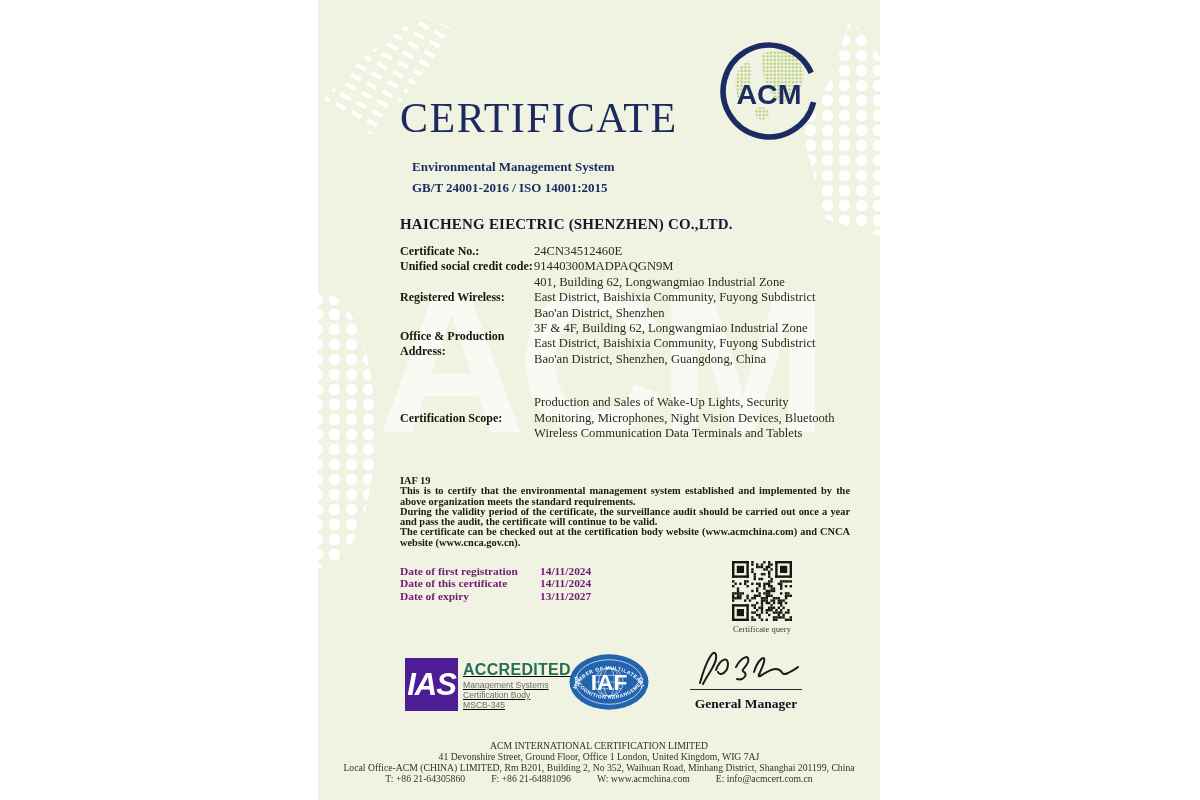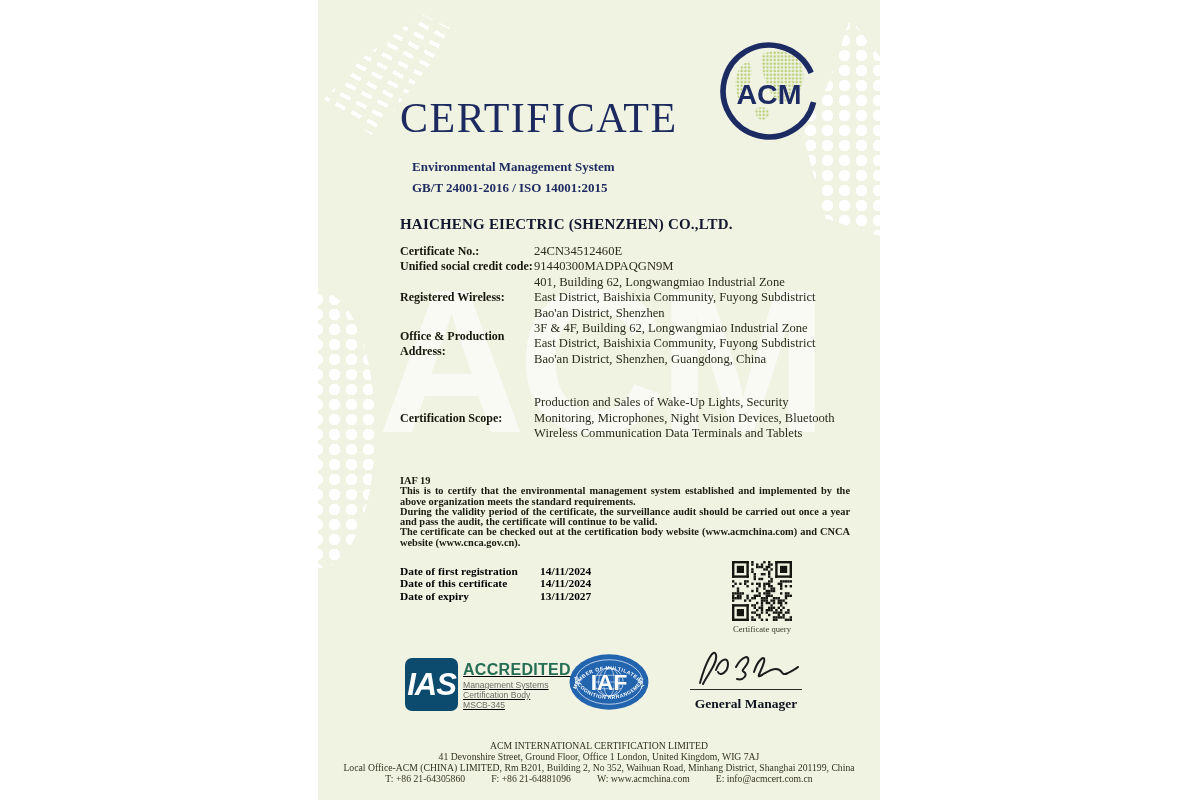--- a/index.html
+++ b/index.html
@@ -63,34 +63,34 @@
   .dvalue div { line-height:15.4px; }
   
   .statement {
     position:absolute; left:82px; top:476px; width:450px;
     font-weight:bold; font-size:10.4px; line-height:10.3px; color:#1b1b10;
     text-align:justify;
   }
   .statement p { margin:0; }
   .statement .heading { text-align:left; }
   
-  .dates { position:absolute; left:82px; top:565px; font-weight:bold; color:#000000;font-family:Liberation Serif, serif; }
+  .dates { position:absolute; left:82px; top:565px; font-weight:bold; color:#701a75;font-family:Liberation Serif, serif; }
   .daterow { display:flex; line-height:12.4px; font-size:11.4px; }
   .datelabel { width:140px; flex:none; }
   
   .qr { position:absolute; left:402px; top:561px; width:84px; text-align:center; }
   .qr svg { display:block; margin:0 auto; }
   .qr-caption { font-size:8.6px; color:#3a3a2c; margin-top:3px; }
   
   .ias { position:absolute; left:87px; top:658px; display:flex; }
   .ias-box {
-    width:53px; height:53px; background:#0c4a6e; color:#fff; flex:none;
+    width:53px; height:53px; background:#4c1d95; color:#fff; flex:none;
     display:flex; align-items:center; justify-content:center;
     font-family:"Liberation Sans", sans-serif; font-weight:bold; font-style:italic;
-    font-size:31px; letter-spacing:-1px;border-radius:7px;
+    font-size:31px; letter-spacing:-1px;
   }
   .ias-text { margin-left:5px; padding-top:4px; font-family:"Liberation Sans", sans-serif;text-decoration:underline; }
   .ias-accredited { color:#256e54; font-weight:bold; font-size:16px; letter-spacing:.3px; line-height:16px; }
   .ias-sub { font-size:8.6px; color:#6c6c64; line-height:10px; margin-top:2px; }
   .iaf { position:absolute; left:249px; top:651px; width:84px; height:62px; }
   .sig { position:absolute; left:372px; top:643px; width:112px; text-align:center; }
   .sig-line { border-top:1.6px solid #2a2a2a; margin-top:-2px; }
   .sig-title { font-weight:bold; font-size:13.5px; color:#0f1320; margin-top:6px; }
   
   .footer {

